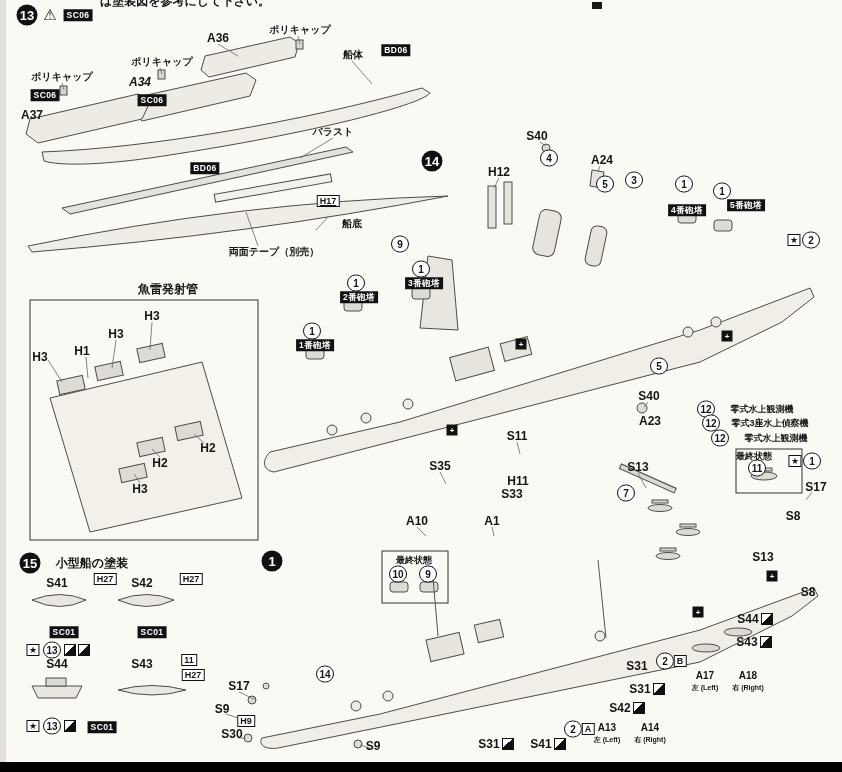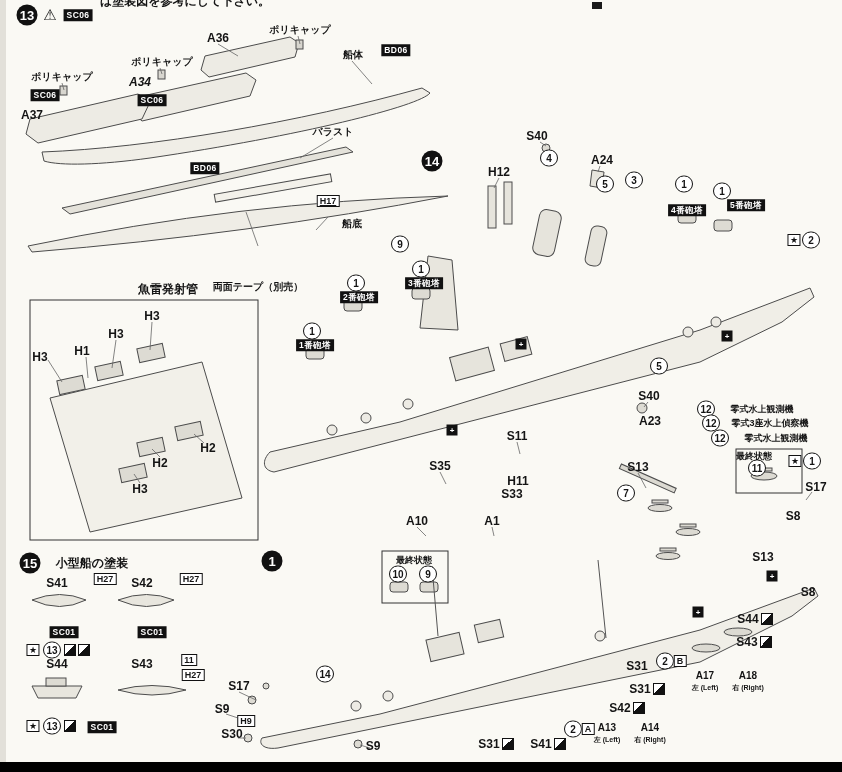--- a/index.html
+++ b/index.html
@@ -172,21 +172,21 @@
       <div class="co label-sm" style="left: 162px; top: 62px;">ポリキャップ</div>
       <div class="co label" style="left: 140px; top: 82px; font-style: italic;">A34</div>
       <div class="co label-sm" style="left: 62px; top: 77px;">ポリキャップ</div>
       <div class="co badge" style="left: 45px; top: 95px;">SC06</div>
       <div class="co badge" style="left: 152px; top: 100px;">SC06</div>
       <div class="co label" style="left: 32px; top: 115px;">A37</div>
       <div class="co label-sm" style="left: 333px; top: 132px;">バラスト</div>
       <div class="co badge" style="left: 205px; top: 168px;">BD06</div>
       <div class="co box" style="left: 328px; top: 201px; text-decoration: underline;">H17</div>
       <div class="co label-sm" style="left: 352px; top: 224px;">船底</div>
-      <div class="co label-sm" style="left: 258px; top: 252px; margin-top: 35px;">両面テープ（別売）</div>
+      <div class="co label-sm" style="left: 274px; top: 252px;">両面テープ（別売）</div>
       <div class="co title" style="left: 168px; top: 289px;">魚雷発射管</div>
       <div class="co label" style="left: 152px; top: 316px;">H3</div>
       <div class="co label" style="left: 116px; top: 334px;">H3</div>
       <div class="co label" style="left: 40px; top: 357px;">H3</div>
       <div class="co label" style="left: 82px; top: 351px;">H1</div>
       <div class="co label" style="left: 208px; top: 448px;">H2</div>
       <div class="co label" style="left: 160px; top: 463px;">H2</div>
       <div class="co label" style="left: 140px; top: 489px;">H3</div>
       <div class="co step" style="left: 432px; top: 161px;">14</div>
       <div class="co label" style="left: 499px; top: 172px;">H12</div>

